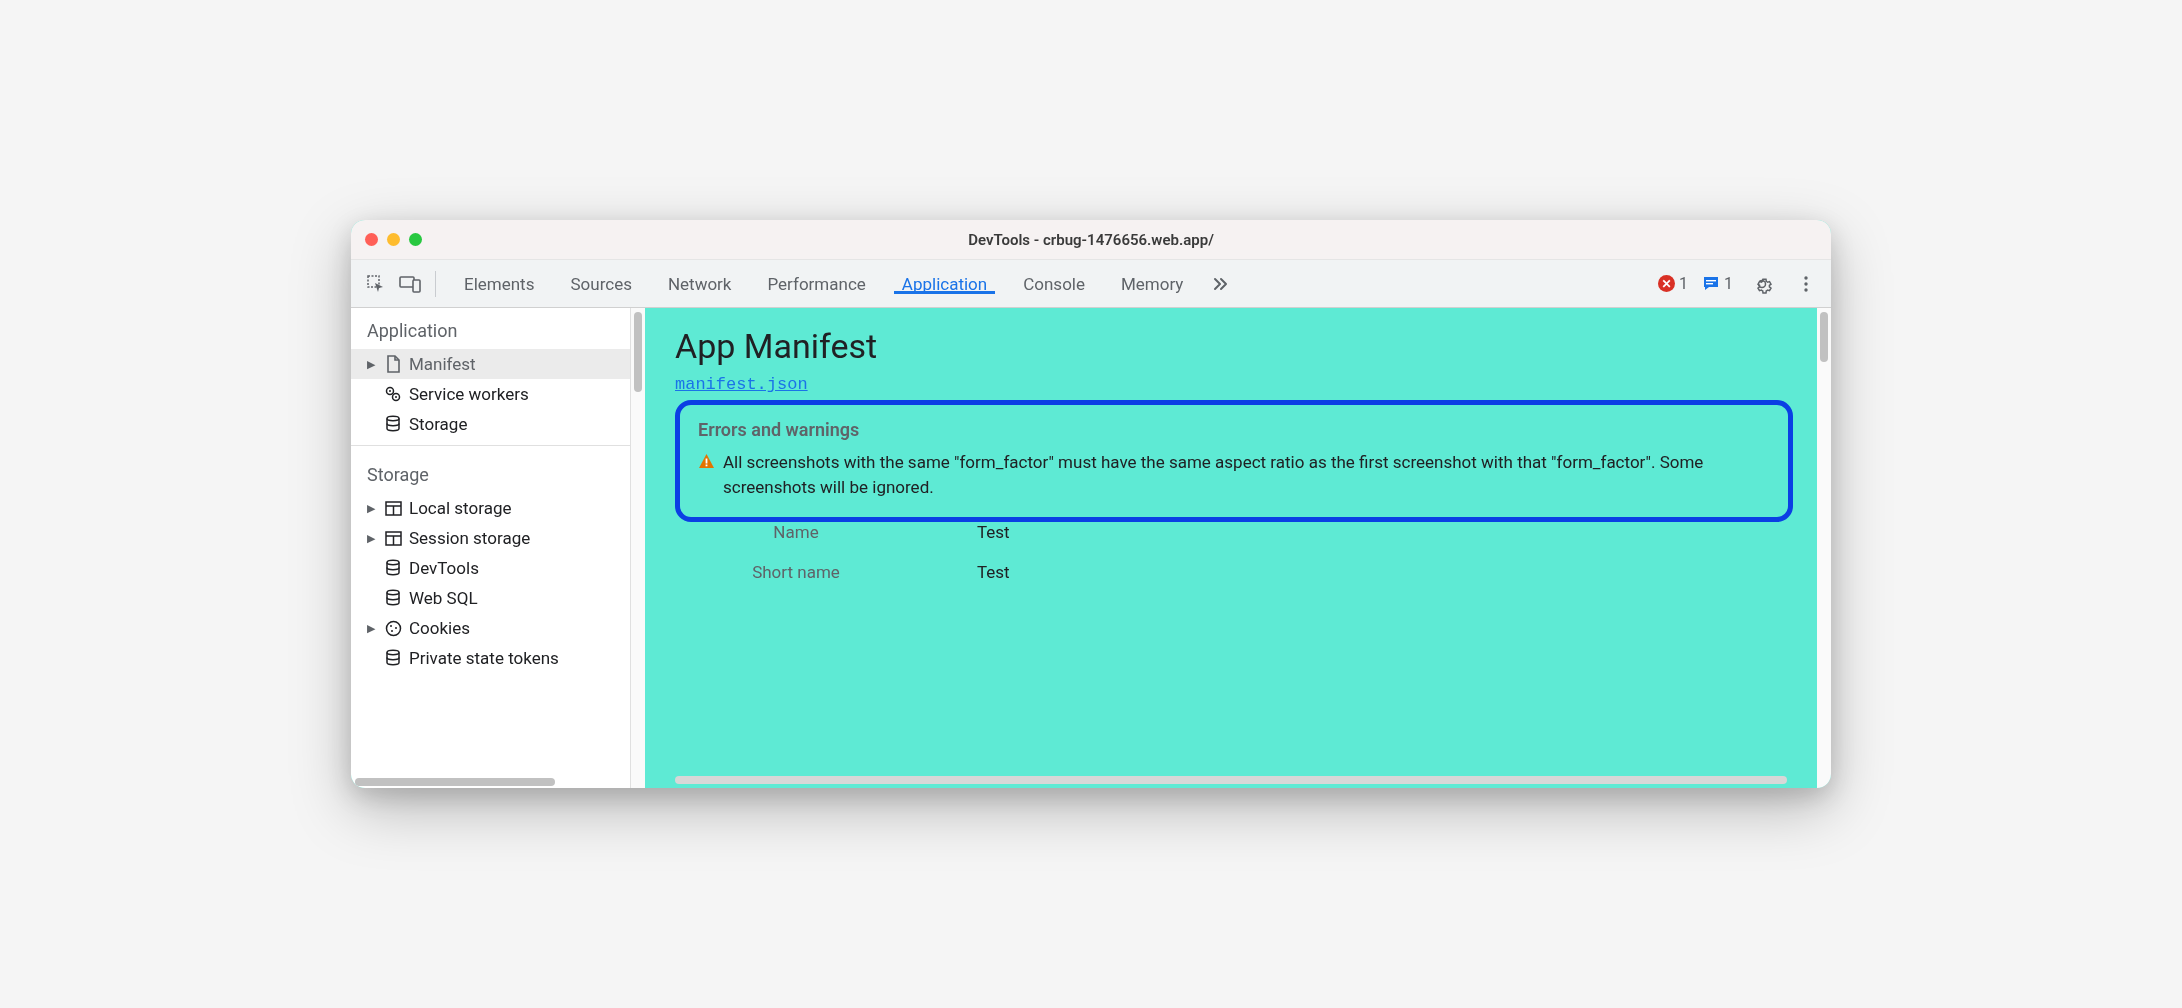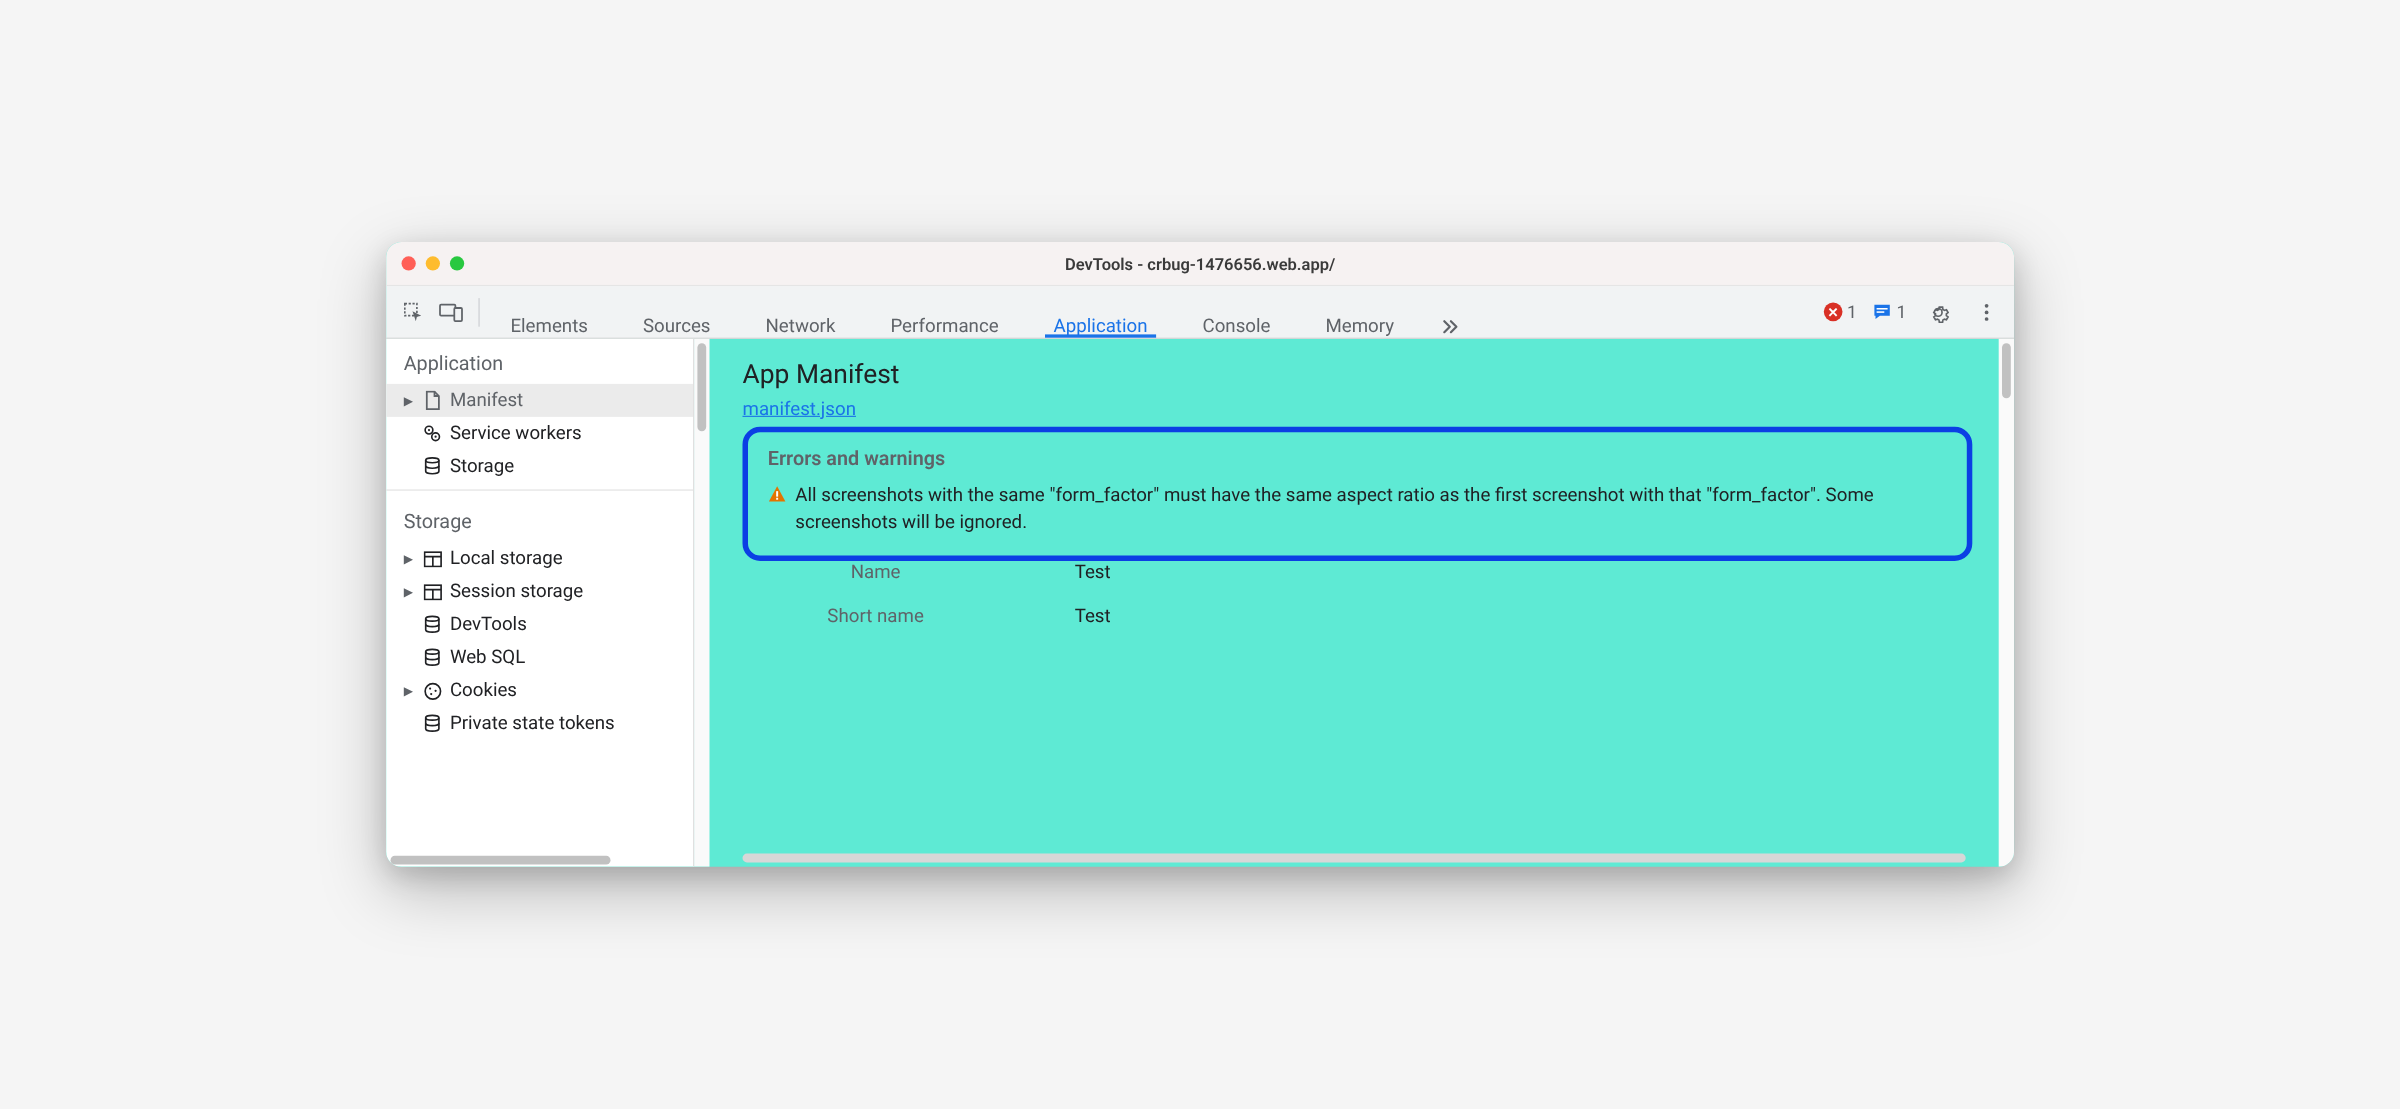--- a/index.html
+++ b/index.html
@@ -54,21 +54,21 @@
     gap: 4px;
   }
   .toolbar-icon-btn {
     width: 30px; height: 30px;
     display: flex; align-items: center; justify-content: center;
     color: #5f6368;
     border-radius: 4px;
     cursor: pointer;
   }
   .vdivider { width: 1px; height: 26px; background: #c9ccd0; margin: 0 6px; }
-  .tabs { display: flex; align-items: flex-end; height: 100%; gap: 14px; }
+  .tabs { display: flex; align-items: center; height: 100%; }
   .tab {
     padding: 0 18px;
     display: flex;
     align-items: center;
     font-size: 17px;
     color: #5f6368;
     cursor: pointer;
     position: relative;
   }
   .tab.active { color: #1a73e8; }
@@ -133,26 +133,26 @@
     flex-direction:column;
   }
   .scroll-thumb { width:8px; margin:4px auto 0 auto; height:80px; background:#c1c1c1; border-radius:4px;}
   .main {
     flex: 1;
     overflow: auto;
     padding: 18px 24px 10px 30px;
     position: relative;
   }
   .main h1 {
-    font-size: 24px;
+    font-size: 34px;
     font-weight: 400;
     color: #202124;
     margin-bottom: 8px;
   }
-  .manifest-link { color:#1a73e8; text-decoration: underline; font-size:17px; cursor:pointer;}
+  .manifest-link { color:#1a73e8; text-decoration: underline; font-size:17px; cursor:pointer;font-family:Liberation Mono, monospace;}
   .errors-box {
     margin-top: 6px;
     border: 5px solid #0b3fe4;
     border-radius: 16px;
     padding: 14px 32px 18px 18px;
   }
   .errors-title {
     font-size: 18px;
     font-weight: 600;
     color: #5f6368;

